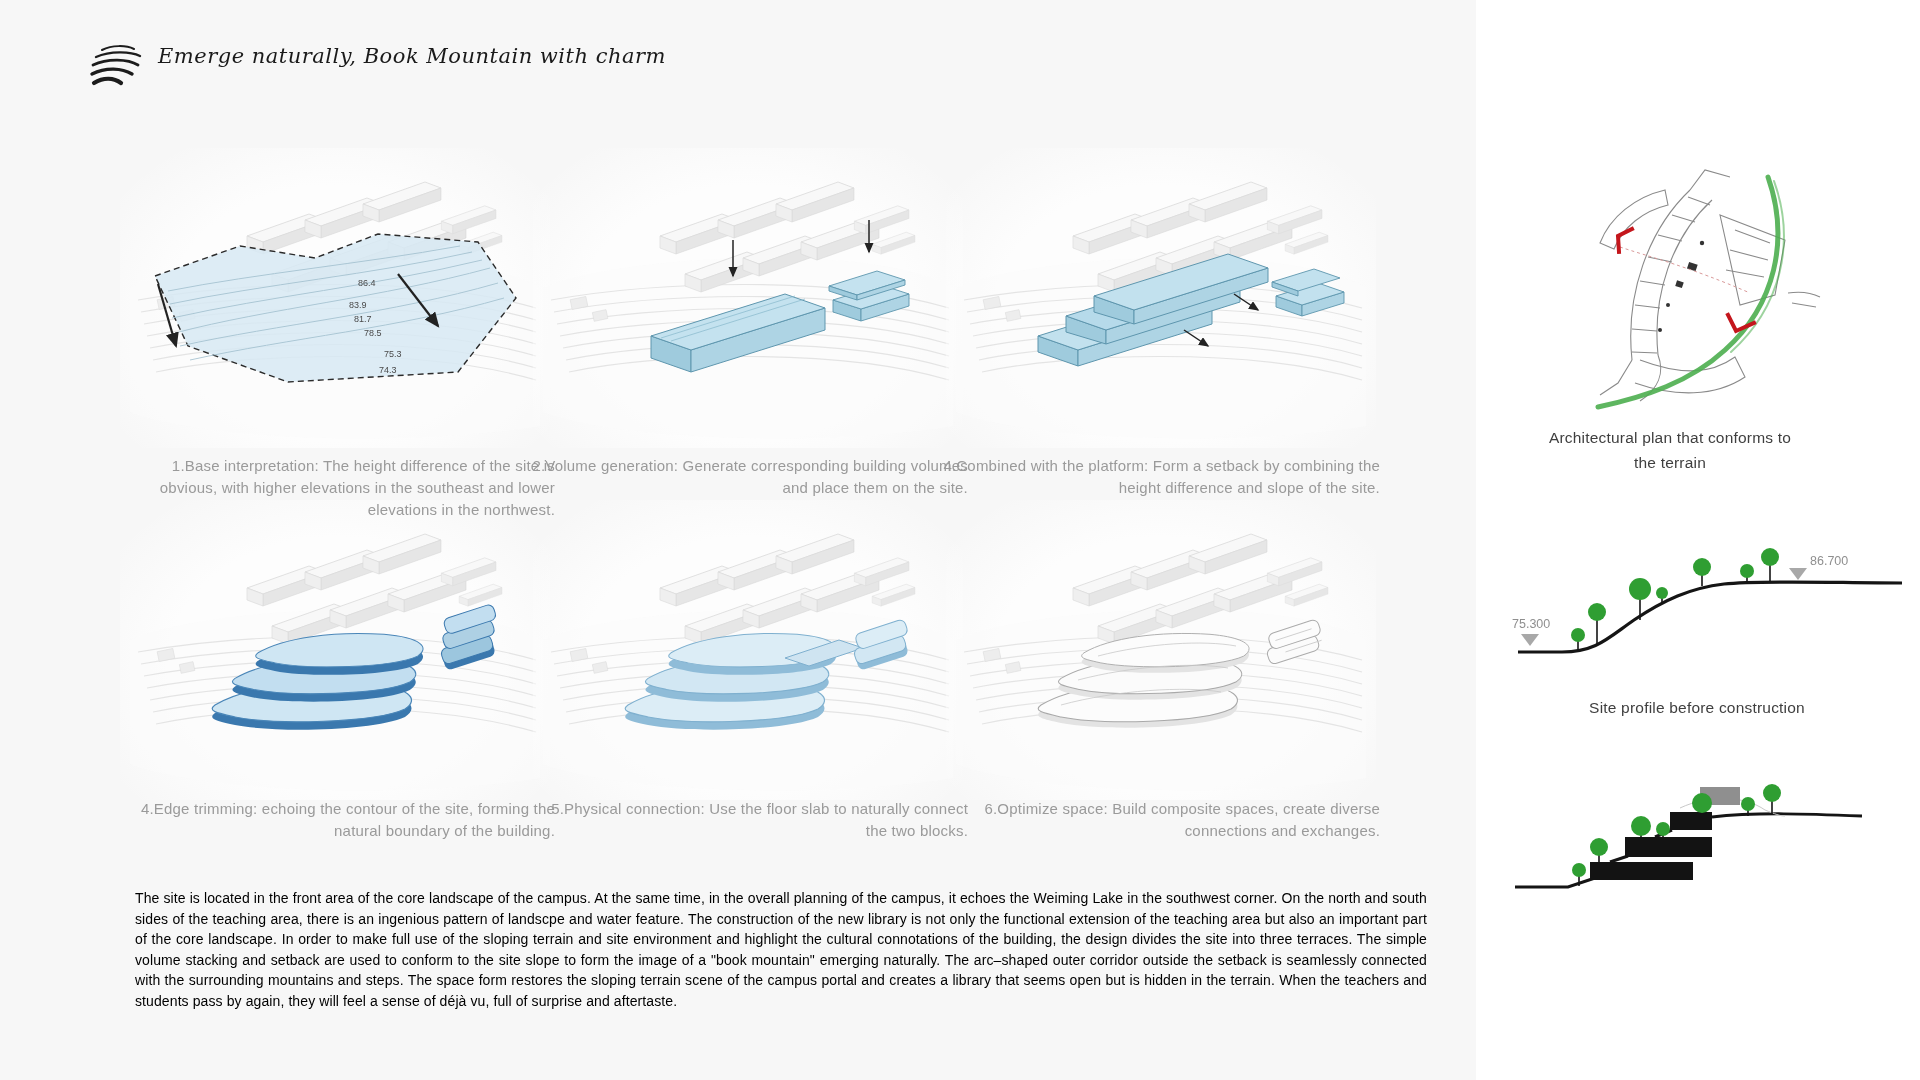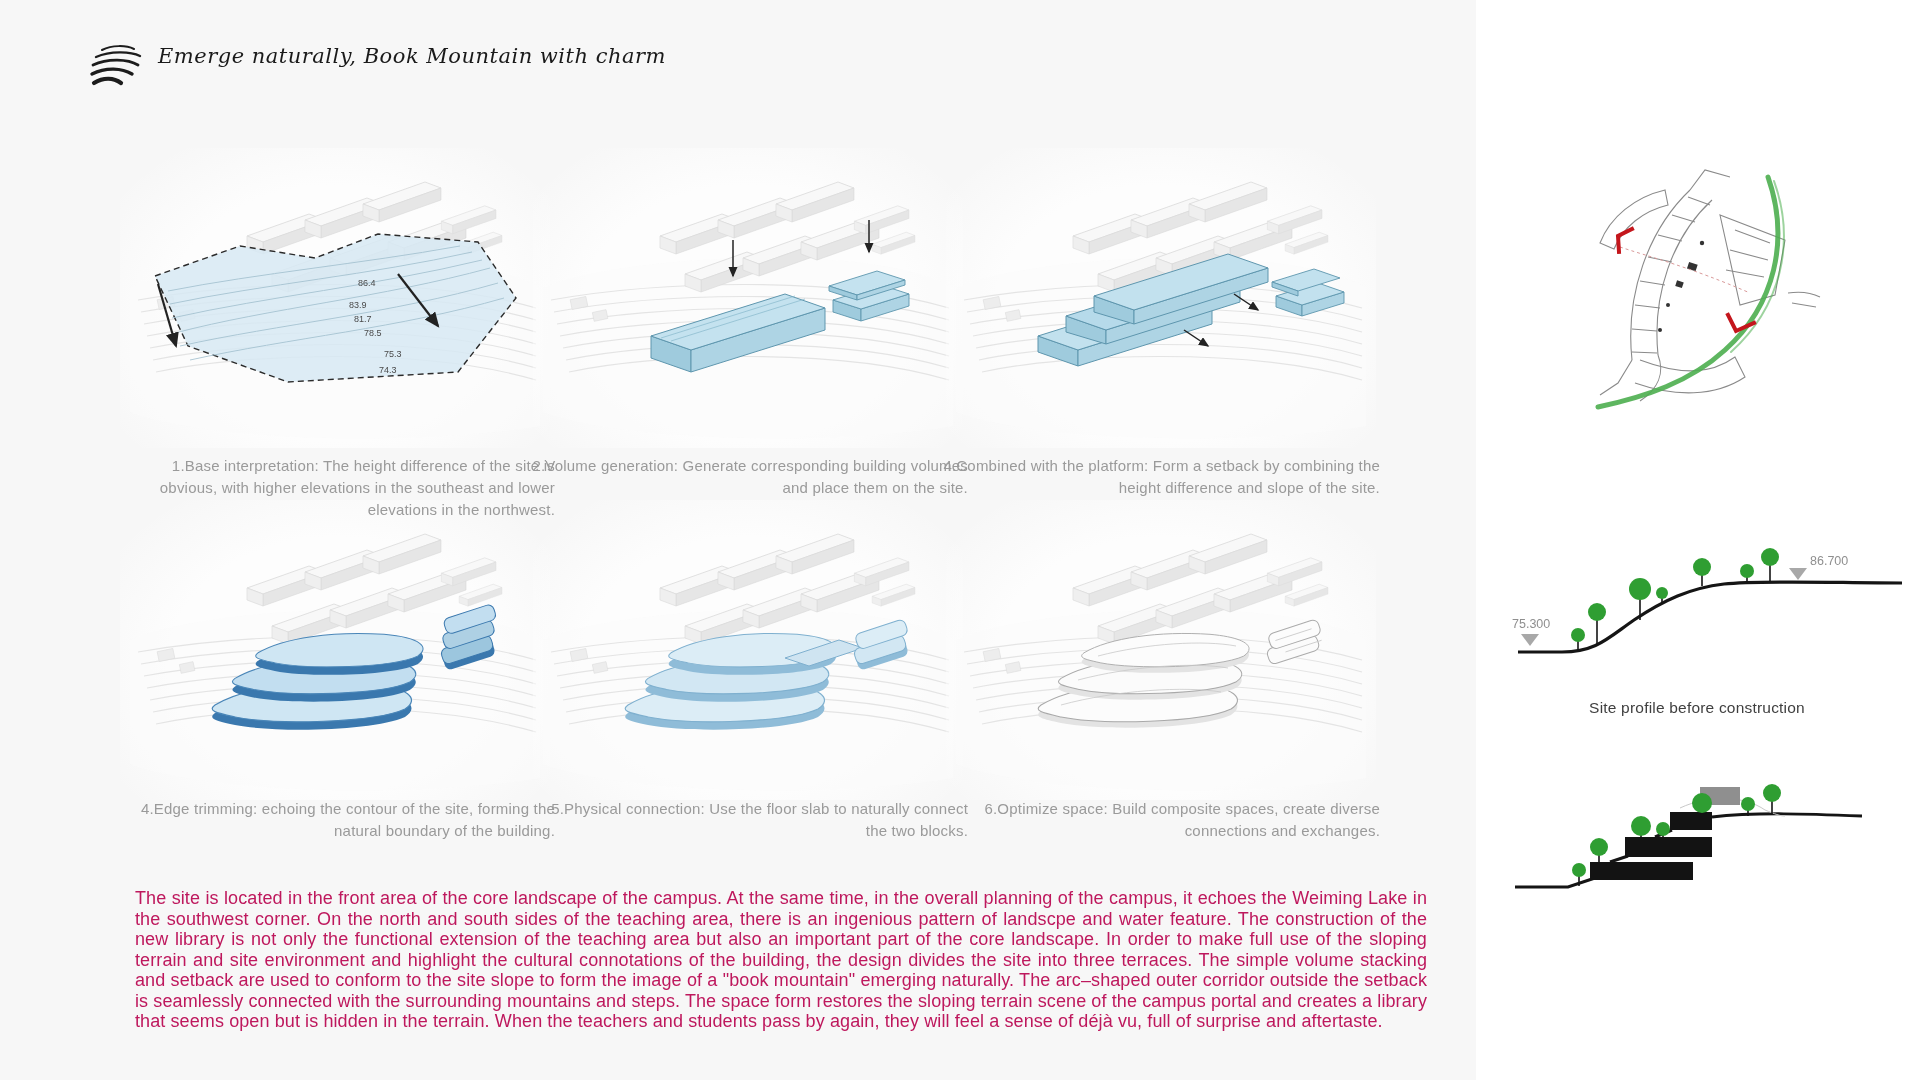--- a/index.html
+++ b/index.html
@@ -20,21 +20,21 @@
     width:430px;height:300px;
     background:radial-gradient(ellipse at 50% 55%, #fdfdfd 0%, #fdfdfd 55%, rgba(253,253,253,0) 88%);
   }
   .cap{
     width:440px;text-align:right;
     font-size:15px;line-height:22px;color:#9a9a9a;letter-spacing:0.2px;
   }
   
   #body-text{
     left:135px;top:888px;width:1292px;
-    font-size:18px;line-height:20.5px;color:#be185d;
+    font-size:14px;line-height:20.5px;color:#000000;
     text-align:justify;letter-spacing:0.1px;
   }
   
   #sidebar{left:1476px;top:0;width:444px;height:1080px;background:#ffffff;}
   .side-cap{
     text-align:center;font-size:15.5px;line-height:25px;color:#3f3f3f;letter-spacing:0.2px;
   }
   svg text{font-family:"Liberation Sans",sans-serif;}
 </style>
 </head>
@@ -272,20 +272,21 @@
       <g fill="none" stroke="#4cae4f" stroke-linecap="round">
         <path d="M228,32 C250,95 235,160 185,205 C150,237 105,252 58,262" stroke-width="5" opacity="0.9"></path>
         <path d="M234,36 C256,97 241,162 191,207" stroke-width="2" opacity="0.55"></path>
       </g>
       <g fill="none" stroke="#c4161c" stroke-width="4" stroke-linecap="square">
         <polyline points="92,84 78,91 79,107"></polyline>
         <polyline points="188,170 196,186 214,178"></polyline>
       </g>
     </svg>
   </div>
+  <div class="abs side-cap" style="left:64px;top:425px;width:260px">Architectural plan that conforms to the terrain</div>
 
   <div class="abs" style="left:34px;top:540px;width:400px;height:150px">
     <svg width="400" height="150" viewBox="0 0 400 150">
       <path d="M8,112 L52,112 C86,112 98,98 124,80 C154,60 180,48 214,44 C252,40 330,43 392,43" fill="none" stroke="#151515" stroke-width="3.2"></path>
       <g stroke="#151515" stroke-width="1.6">
         <line x1="68" y1="100" x2="68" y2="112"></line>
         <line x1="87" y1="79" x2="87" y2="104"></line>
         <line x1="130" y1="58" x2="130" y2="80"></line>
         <line x1="152" y1="57" x2="152" y2="63"></line>
         <line x1="192" y1="34" x2="192" y2="46"></line>

